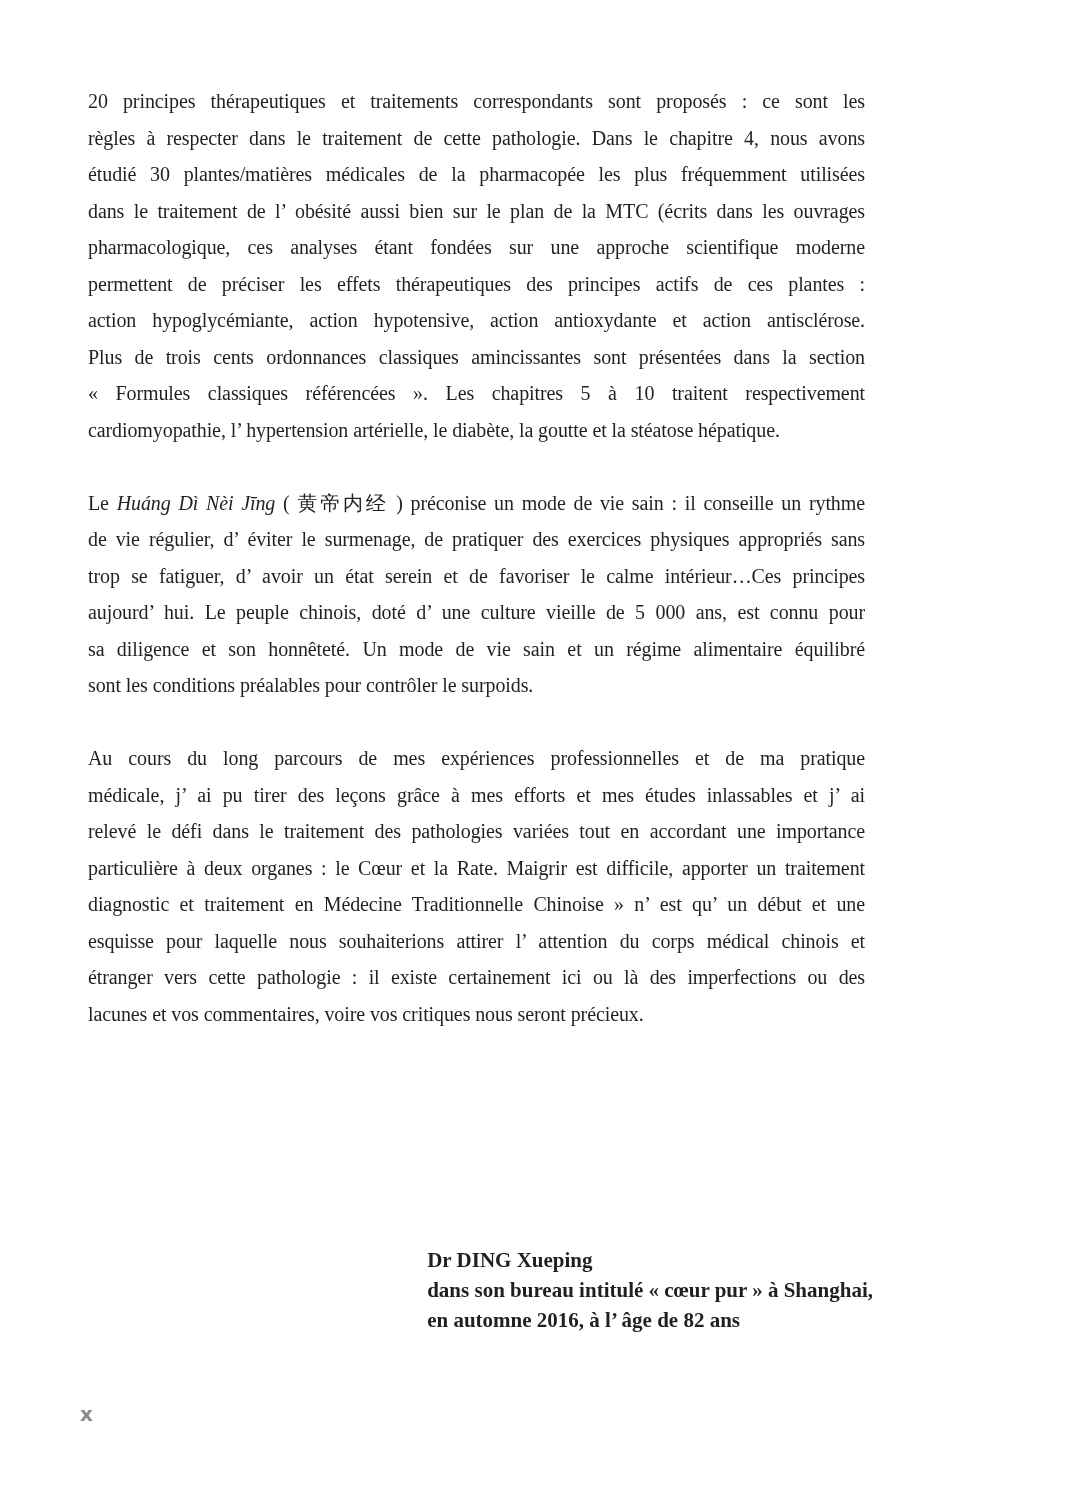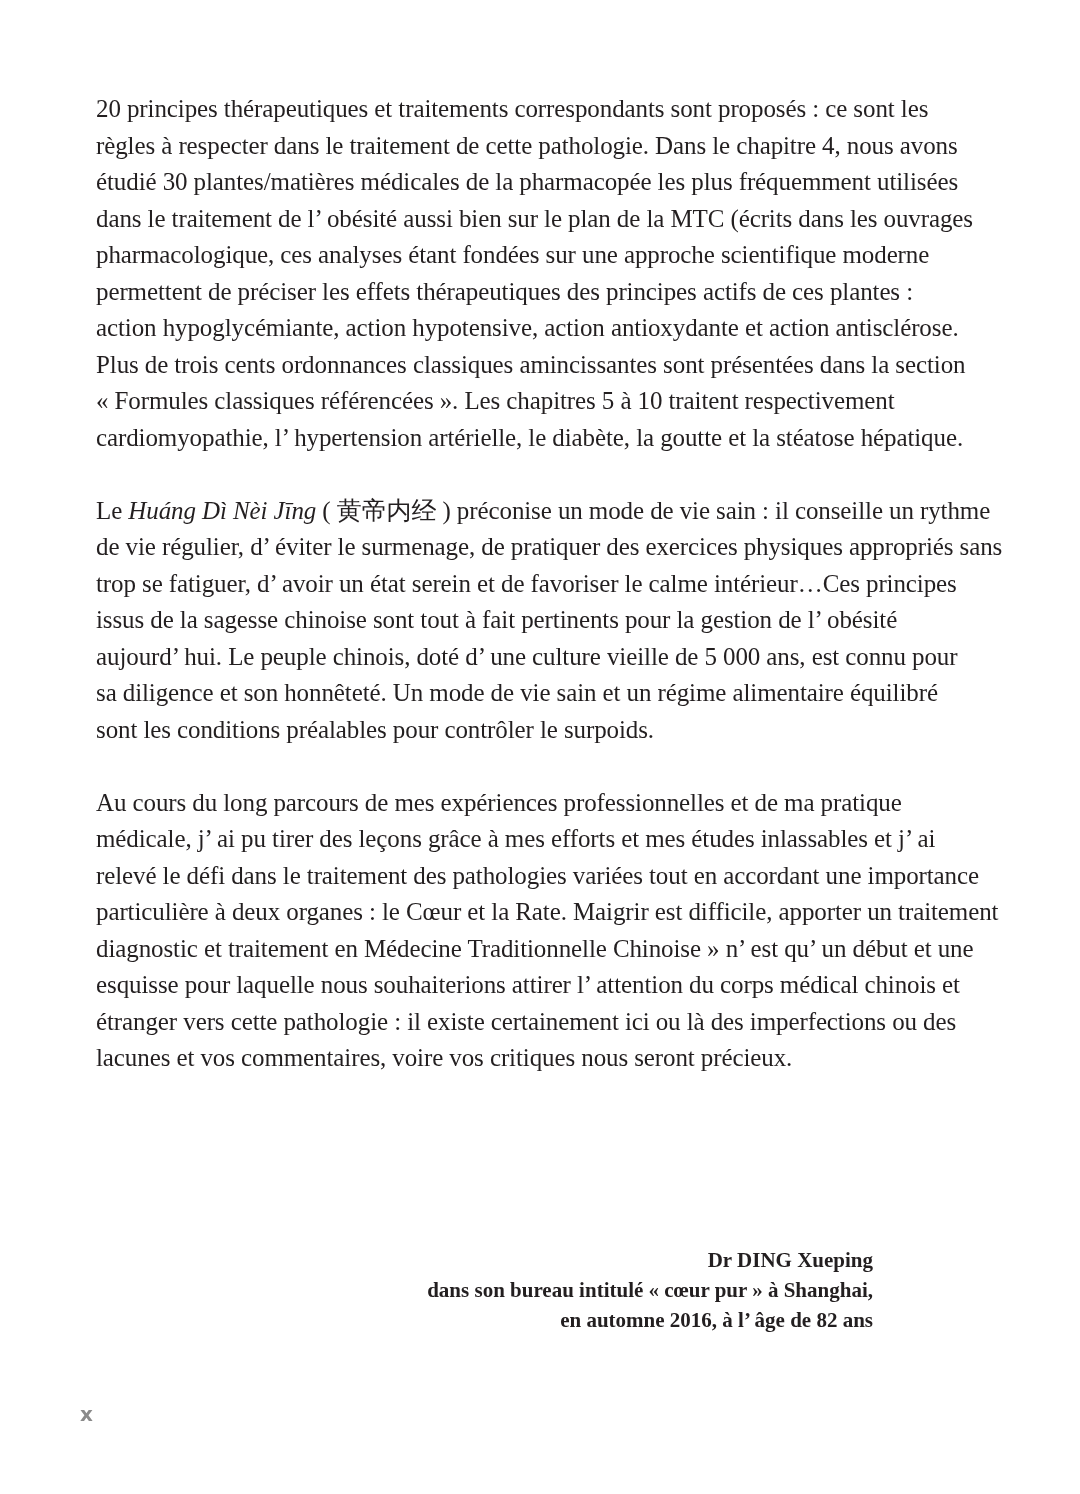--- a/index.html
+++ b/index.html
@@ -3,34 +3,34 @@
   <meta charset="utf-8">
   <style>
     html, body { margin: 0; padding: 0; background: #ffffff; }
     body {
       width: 1080px; height: 1494px; position: relative; overflow: hidden;
       font-family: "Liberation Serif", "DejaVu Serif", serif;
       color: #231f20;
     }
     .page { position: absolute; left: 80px; top: 75px; width: 793px; }
     .para {
-      font-size: 25px;
+      font-size: 20px;
       line-height: 36.5px;
       text-align: justify;
       text-align-last: left;
-      margin: 16px;
+      margin: 8px;
       letter-spacing: -0.1px;
     }
     .para + .para { margin-top: 36.5px; }
     .line { display: block; text-align: justify; text-align-last: justify; white-space: nowrap; }
     .line.last { text-align-last: left; }
     em { font-style: italic; }
     .signature {
       position: absolute; right: 207px; top: 1245px;
-      text-align: right; font-weight: bold;
+      font-weight: bold;
       font-size: 21px; line-height: 30px;
     }
     .page-number {
       position: absolute; left: 80px; top: 1402px;
       font-family: "DejaVu Sans", sans-serif; font-weight: bold;
       font-size: 20px; color: #8a8a8a;
     }
   </style>
 </head>
 <body>
@@ -46,21 +46,20 @@
     <span class="line">action hypoglycémiante, action hypotensive, action antioxydante et action antisclérose.</span>
     <span class="line">Plus de trois cents ordonnances classiques amincissantes sont présentées dans la section</span>
     <span class="line">« Formules classiques référencées ». Les chapitres 5 à 10 traitent respectivement</span>
     <span class="line last">cardiomyopathie, l’ hypertension artérielle, le diabète, la goutte et la stéatose hépatique.</span>
   </p>
 
   <p class="para">
     <span class="line"><span>Le </span><em>Huáng Dì Nèi Jīng</em><span> ( 黄帝内经 ) </span><span>préconise un mode de vie sain : il conseille un rythme</span></span>
     <span class="line">de vie régulier, d’ éviter le surmenage, de pratiquer des exercices physiques appropriés sans</span>
     <span class="line">trop se fatiguer, d’ avoir un état serein et de favoriser le calme intérieur…Ces principes</span>
-    <span class="line">issus de la sagesse chinoise sont tout à fait pertinents pour la gestion de l’ obésité</span>
     <span class="line">aujourd’ hui. Le peuple chinois, doté d’ une culture vieille de 5 000 ans, est connu pour</span>
     <span class="line">sa diligence et son honnêteté. Un mode de vie sain et un régime alimentaire équilibré</span>
     <span class="line last">sont les conditions préalables pour contrôler le surpoids.</span>
   </p>
 
   <p class="para">
     <span class="line">Au cours du long parcours de mes expériences professionnelles et de ma pratique</span>
     <span class="line">médicale, j’ ai pu tirer des leçons grâce à mes efforts et mes études inlassables et j’ ai</span>
     <span class="line">relevé le défi dans le traitement des pathologies variées tout en accordant une importance</span>
     <span class="line">particulière à deux organes : le Cœur et la Rate. Maigrir est difficile, apporter un traitement</span>

